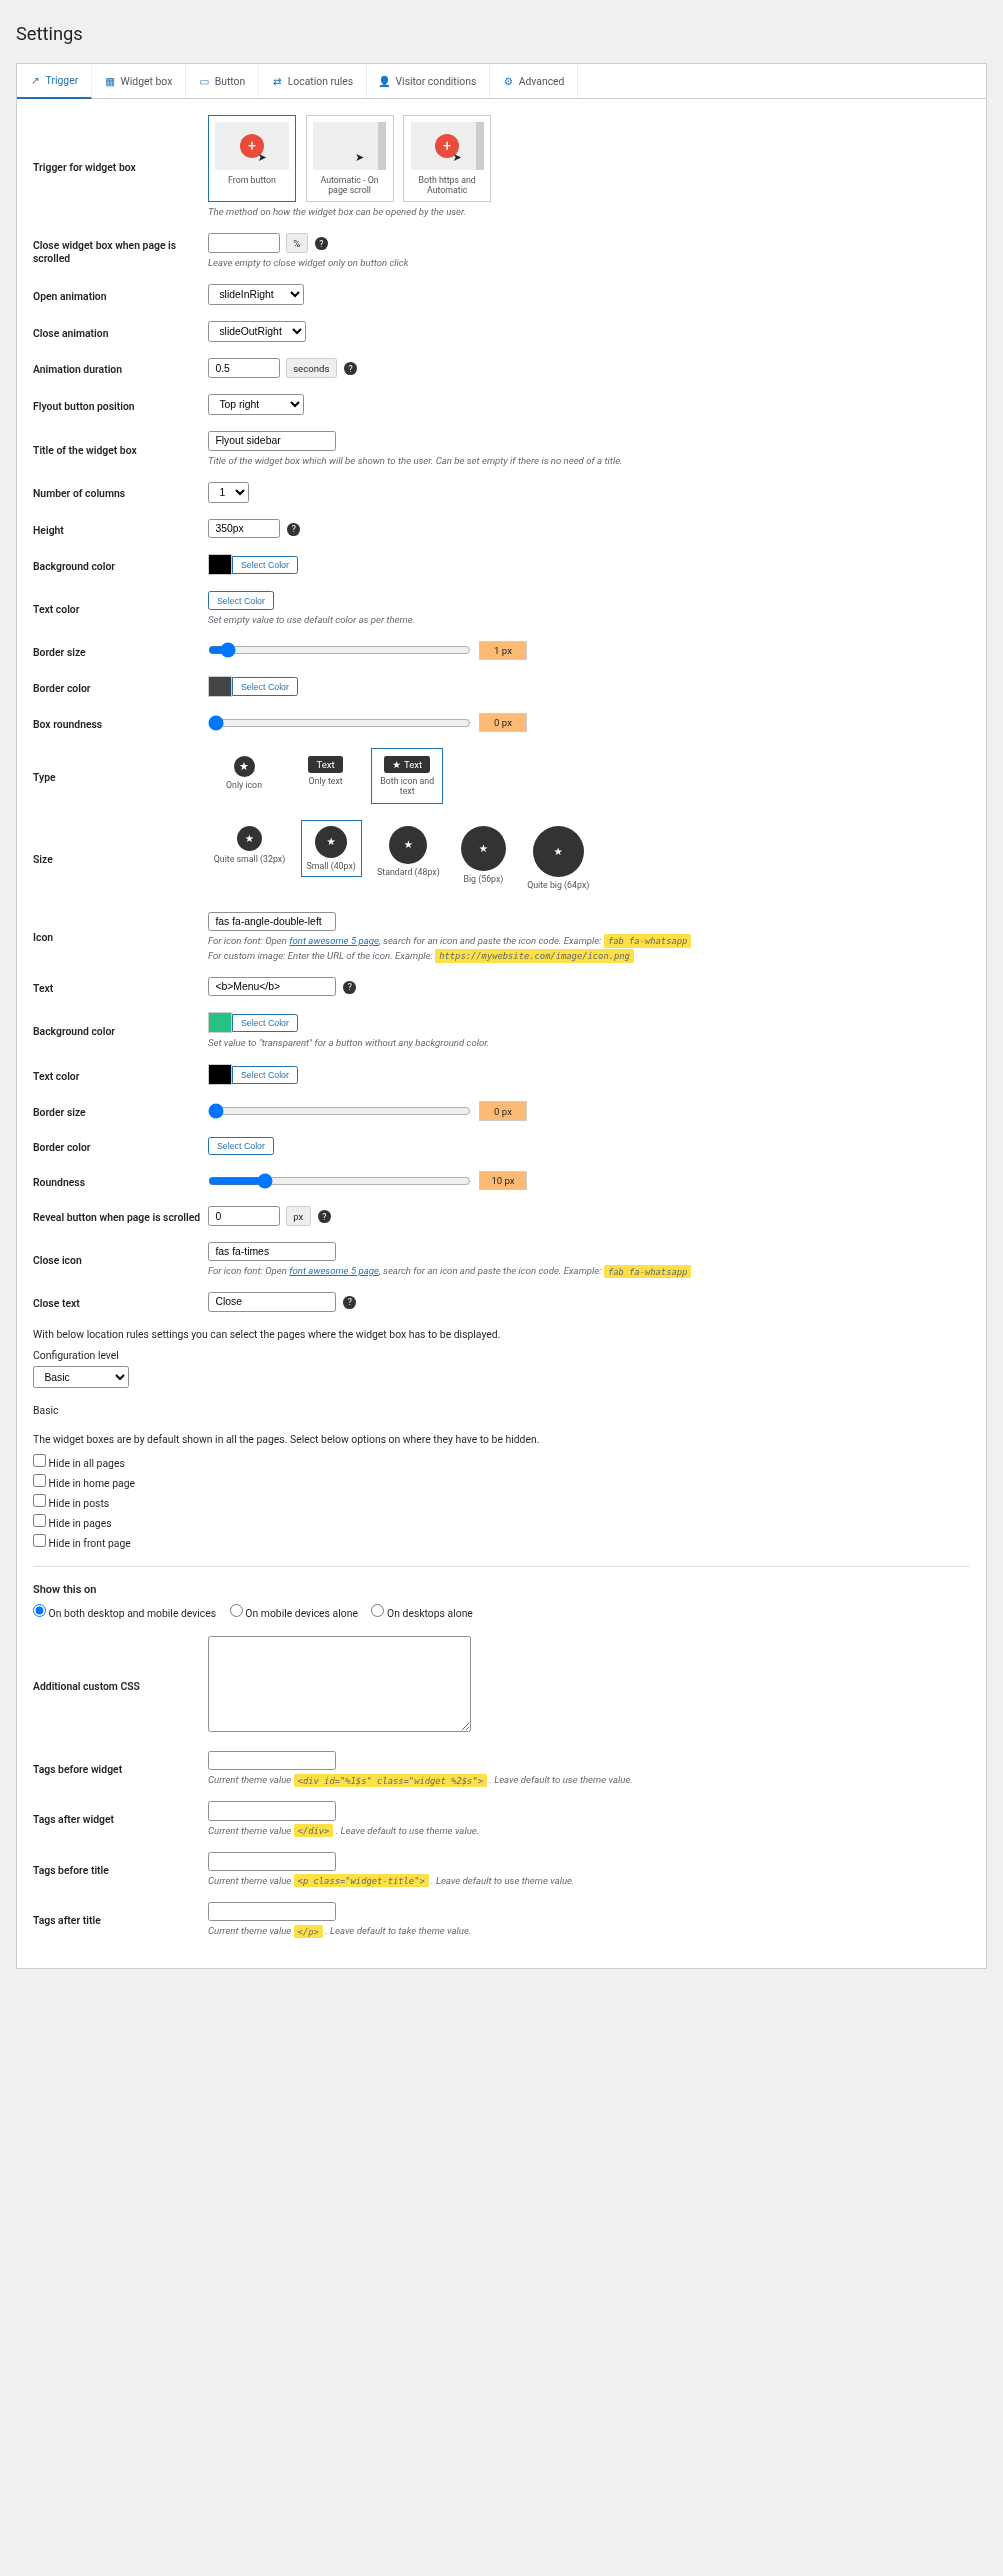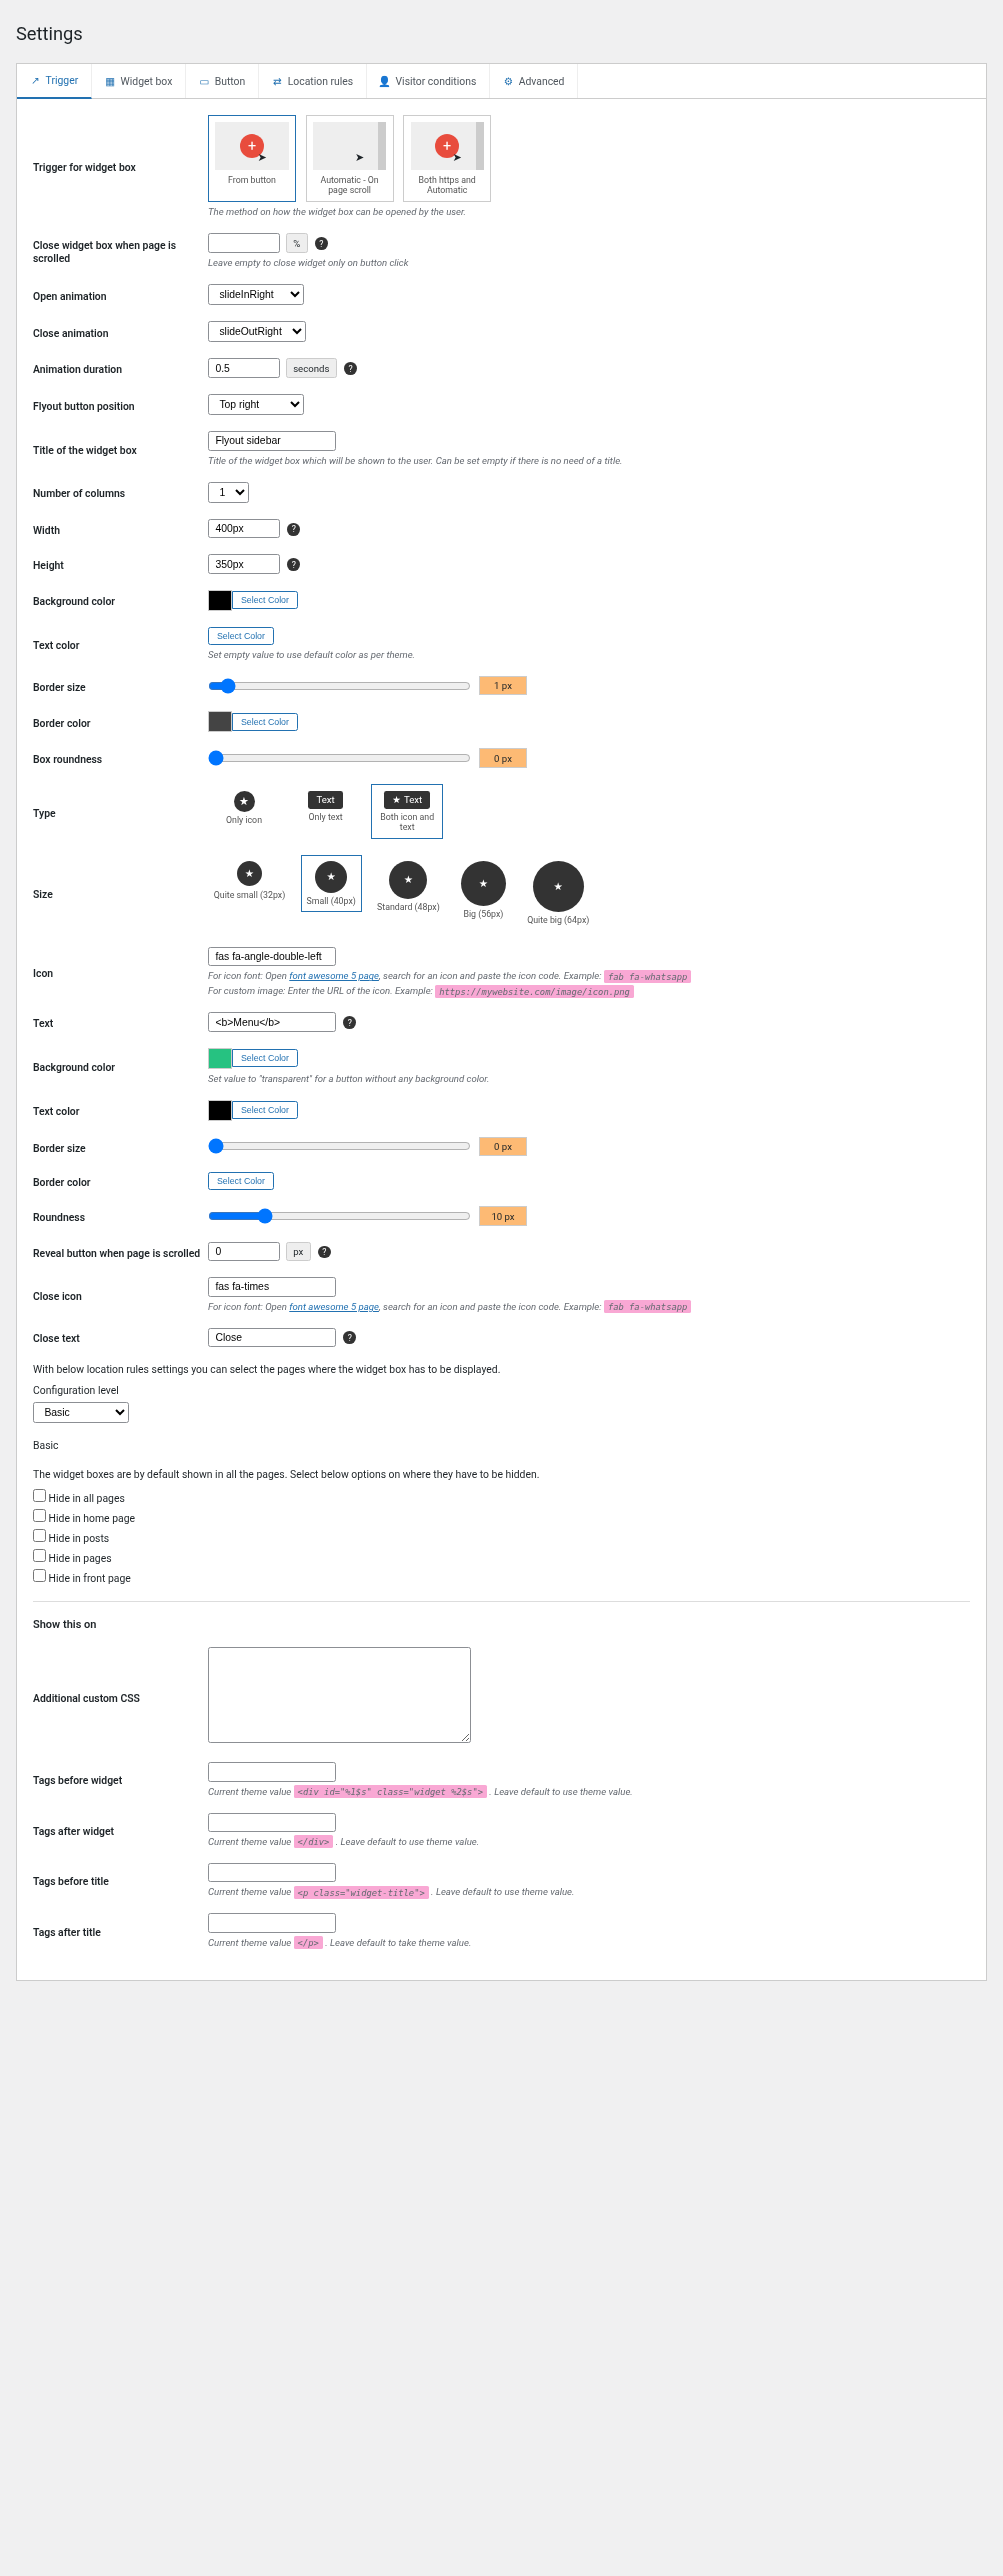--- a/index.html
+++ b/index.html
@@ -44,21 +44,21 @@
 .type-label { font-size: 8.8px; color: #555; }
 .size-card { text-align: center; cursor: pointer; padding: 4.8px; border: 0.8px solid transparent; }
 .size-card.selected { border: 1.6px solid #2271b1; }
 .size-circle { background: #333; border-radius: 50%; margin: 0 auto 3.2px; display: flex; align-items: center; justify-content: center; color: #fff; }
 .size-label { font-size: 8.8px; color: #555; }
 .section-note { margin: 16px 0 8px; font-size: 10.4px; }
 .sub-label { font-size: 10.4px; margin-bottom: 4.8px; display: block; }
 .checkbox-list label { display: block; margin-bottom: 4px; font-size: 10.4px; }
 .radio-row label { margin-right: 11px; font-size: 10.4px; }
 hr { border: none; border-top: 0.8px solid #ddd; margin: 16px 0; }
-code { background: #f9a8d4; padding: 1.6px 4px; font-size: 8.8px; border-radius: 1.6px; }
+code { background: #fde047; padding: 1.6px 4px; font-size: 8.8px; border-radius: 1.6px; }
 .sub-heading { font-weight: 600; margin-bottom: 8px; font-size: 11px; }
 </style>
 </head>
 <body>
 
 <h1>Settings</h1>
 
 <div class="tabs">
   <div class="tab active">
       <span class="tab-icon">↗</span>
@@ -176,27 +176,20 @@
 
   
   <div class="form-row">
     <div class="form-label">Number of columns</div>
     <div class="form-field">
       <select style="min-width:40px"><option>1</option></select>
     </div>
   </div>
 
   
-  <div class="form-row">
-    <div class="form-label">Width</div>
-    <div class="form-field">
-      <input type="text" class="input-small" value="400px" style="">
-      <span class="help-icon">?</span>
-    </div>
-  </div>
 
   
   <div class="form-row">
     <div class="form-label">Height</div>
     <div class="form-field">
       <input type="text" class="input-small" value="350px" style="">
       <span class="help-icon">?</span>
     </div>
   </div>
 
@@ -418,20 +411,25 @@
     <label><input type="checkbox" style=""> <span>Hide in all pages</span></label>
     <label><input type="checkbox" style=""> <span>Hide in home page</span></label>
     <label><input type="checkbox" style=""> <span>Hide in posts</span></label>
     <label><input type="checkbox" style=""> <span>Hide in pages</span></label>
     <label><input type="checkbox" style=""> <span>Hide in front page</span></label>
   </div>
 
   <hr>
 
   <p class="sub-heading">Show this on</p>
+  <div class="radio-row">
+    <label><input type="radio" name="showon" checked="" style=""> <span>On both desktop and mobile devices</span></label>
+    <label><input type="radio" name="showon" style=""> <span>On mobile devices alone</span></label>
+    <label><input type="radio" name="showon" style=""> <span>On desktops alone</span></label>
+  </div>
 
   <div class="form-row" style="margin-top:16px">
     <div class="form-label">Additional custom CSS</div>
     <div class="form-field">
       <textarea style=""></textarea>
     </div>
   </div>
 
   
   <div class="form-row">

